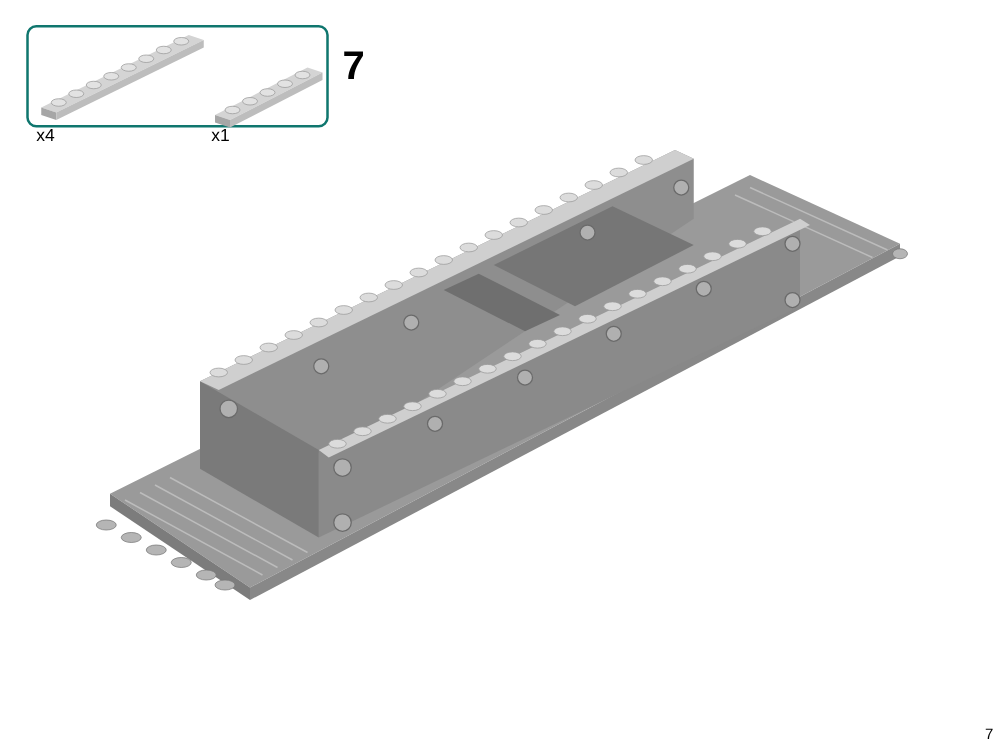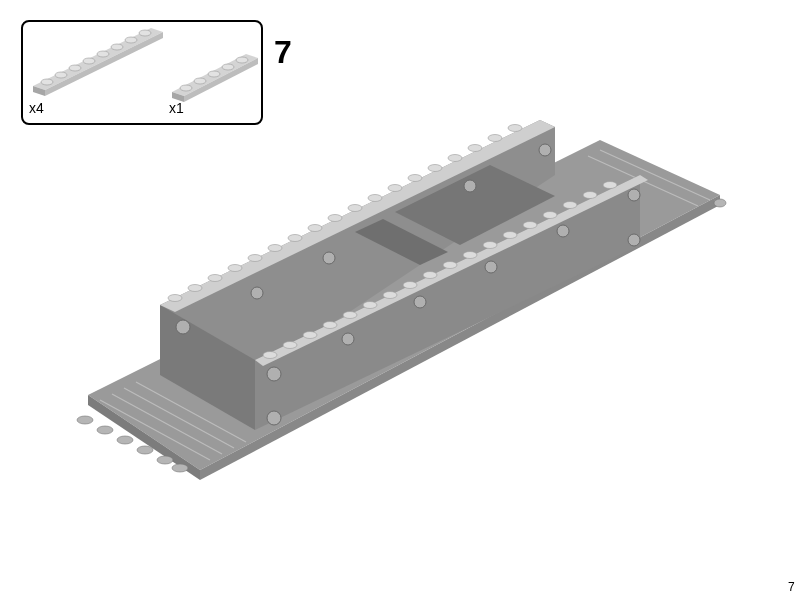--- a/index.html
+++ b/index.html
@@ -1,17 +1,17 @@
 <!DOCTYPE html>
 <html><head>
 <meta charset="utf-8">
 <style>
   html, body { margin:0; padding:0; }
   body { width:800px; height:600px; background:#ffffff; position:relative; overflow:hidden; font-family:"Liberation Sans", sans-serif; }
-  .callout { position:absolute; left:21px; top:20px; width:242px; height:105px; border:2px solid #000000; border-radius:8px; box-sizing:border-box; background:#fff; }
+  .callout { position:absolute; left:21px; top:20px; width:242px; height:82px; border:2px solid #0f766e; border-radius:8px; box-sizing:border-box; background:#fff; }
   .part { position:absolute; }
   .qty { position:absolute; font-size:14px; color:#000; }
   .step-num { position:absolute; left:274px; top:34px; font-size:32px; font-weight:bold; color:#000; }
   .page-num { position:absolute; left:788px; top:580px; font-size:12px; color:#000; }
   .model { position:absolute; left:0; top:0; }
 </style>
 </head>
 <body>
 
 <div class="callout">

